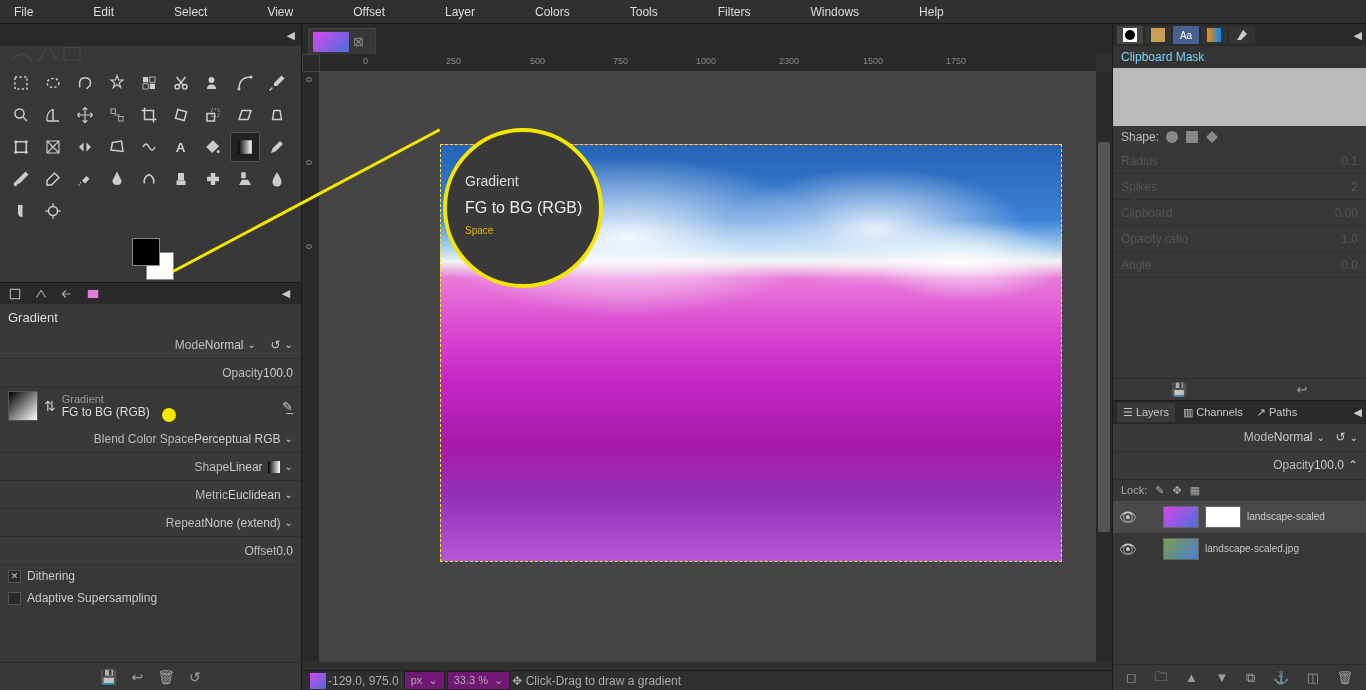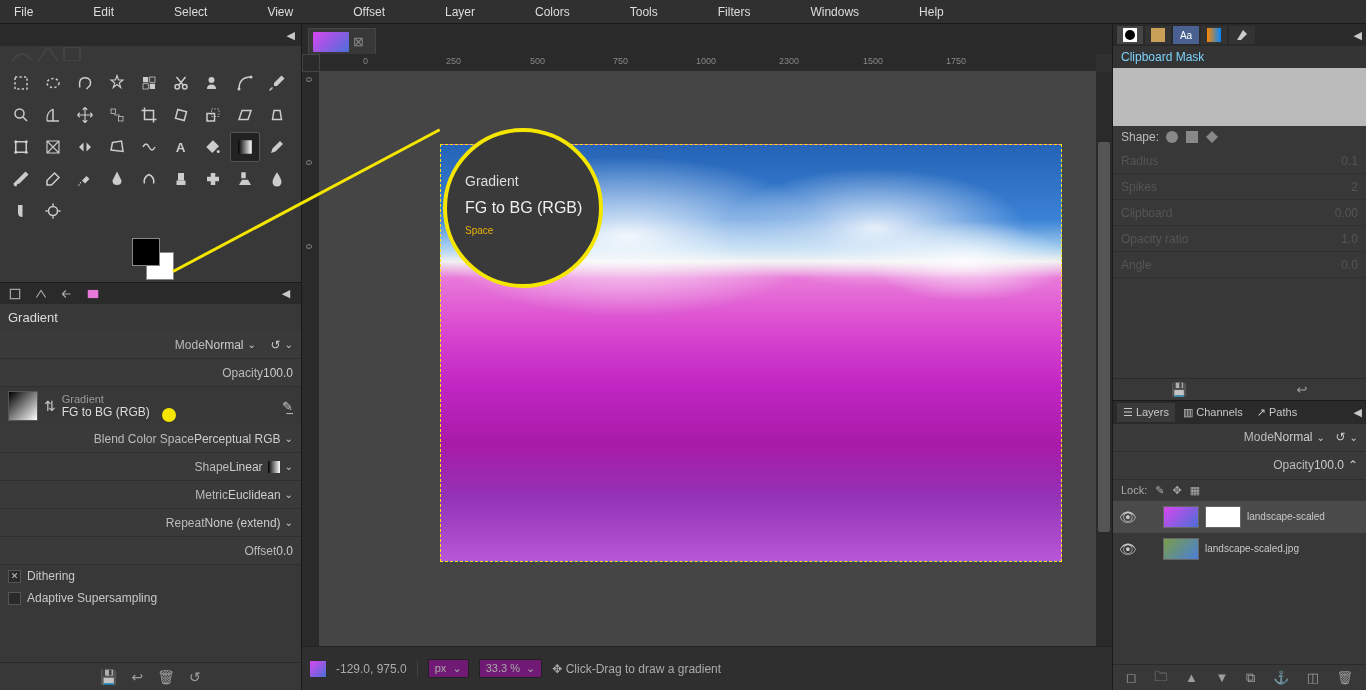--- a/index.html
+++ b/index.html
@@ -58,21 +58,21 @@
 .ruler-h span { position: absolute; top: 2px; }
 .ruler-v { position: absolute; top: 48px; left: 0; width: 18px; bottom: 28px; background: #2a2a2a; border-right: 1px solid #444; font-size: 9px; color: #888; overflow: hidden; }
 .ruler-v span { position: absolute; left: 2px; writing-mode: vertical-rl; transform: rotate(180deg); }
 .canvas-viewport { position: absolute; top: 48px; left: 18px; right: 16px; bottom: 28px; background: #454545; overflow: hidden; }
 .canvas-img { position: absolute; top: 72px; left: 120px; width: 622px; height: 418px; background: linear-gradient(180deg, #2563b5 0%, #3b82d6 18%, #a8d0f0 25%, #f0f0f0 28%, #e879d9 32%, #d946cf 45%, #c026c3 58%, #a81aa8 72%, #9333b6 85%, #b858d8 100%); border: 1px dashed #ffe600; position: relative; overflow: hidden; }
 .canvas-img::before { content: ''; position: absolute; inset: 0; background: radial-gradient(ellipse 200px 80px at 30% 22%, rgba(255,255,255,0.9), transparent), radial-gradient(ellipse 150px 60px at 70% 20%, rgba(255,255,255,0.85), transparent), radial-gradient(ellipse 100px 40px at 85% 28%, rgba(255,255,255,0.8), transparent); }
 .scrollbar-v { position: absolute; top: 48px; right: 0; width: 16px; bottom: 28px; background: #2a2a2a; }
 .scrollbar-v-thumb { position: absolute; top: 70px; left: 2px; right: 2px; height: 390px; background: #555; border-radius: 2px; }
 
 
-.status-bar { position: absolute; bottom: 0; left: 0; right: 0; height: 44px; background: #2f2f2f; display: flex; align-items: center; padding: 0 8px; gap: 10px; border-top: 1px solid #222; font-size: 12px; color: #aaa; }
+.status-bar { position: absolute; bottom: 0; left: 0; right: 0; height: 20px; background: #2f2f2f; display: flex; align-items: center; padding: 0 8px; gap: 2px; border-top: 1px solid #222; font-size: 12px; color: #aaa; }
 .status-sep { width: 1px; height: 16px; background: #444; }
 .status-dropdown { background: #701a75; padding: 2px 6px; border: 1px solid #222; font-size: 11px; }
 
 
 .rp-tabs { height: 22px; background: #2a2a2a; display: flex; align-items: center; padding: 0 4px; gap: 2px; }
 .rp-tab { width: 26px; height: 18px; display: flex; align-items: center; justify-content: center; background: #333; font-size: 10px; cursor: pointer; }
 .rp-tab.active { background: #454545; }
 .rp-section-title { padding: 4px 8px; font-size: 12px; color: #7dd3fc; background: #343434; }
 .rp-swatch-area { height: 58px; background: #bbb; margin: 0; }
 .rp-shape-row { display: flex; align-items: center; gap: 6px; padding: 4px 8px; font-size: 12px; color: #bbb; }

